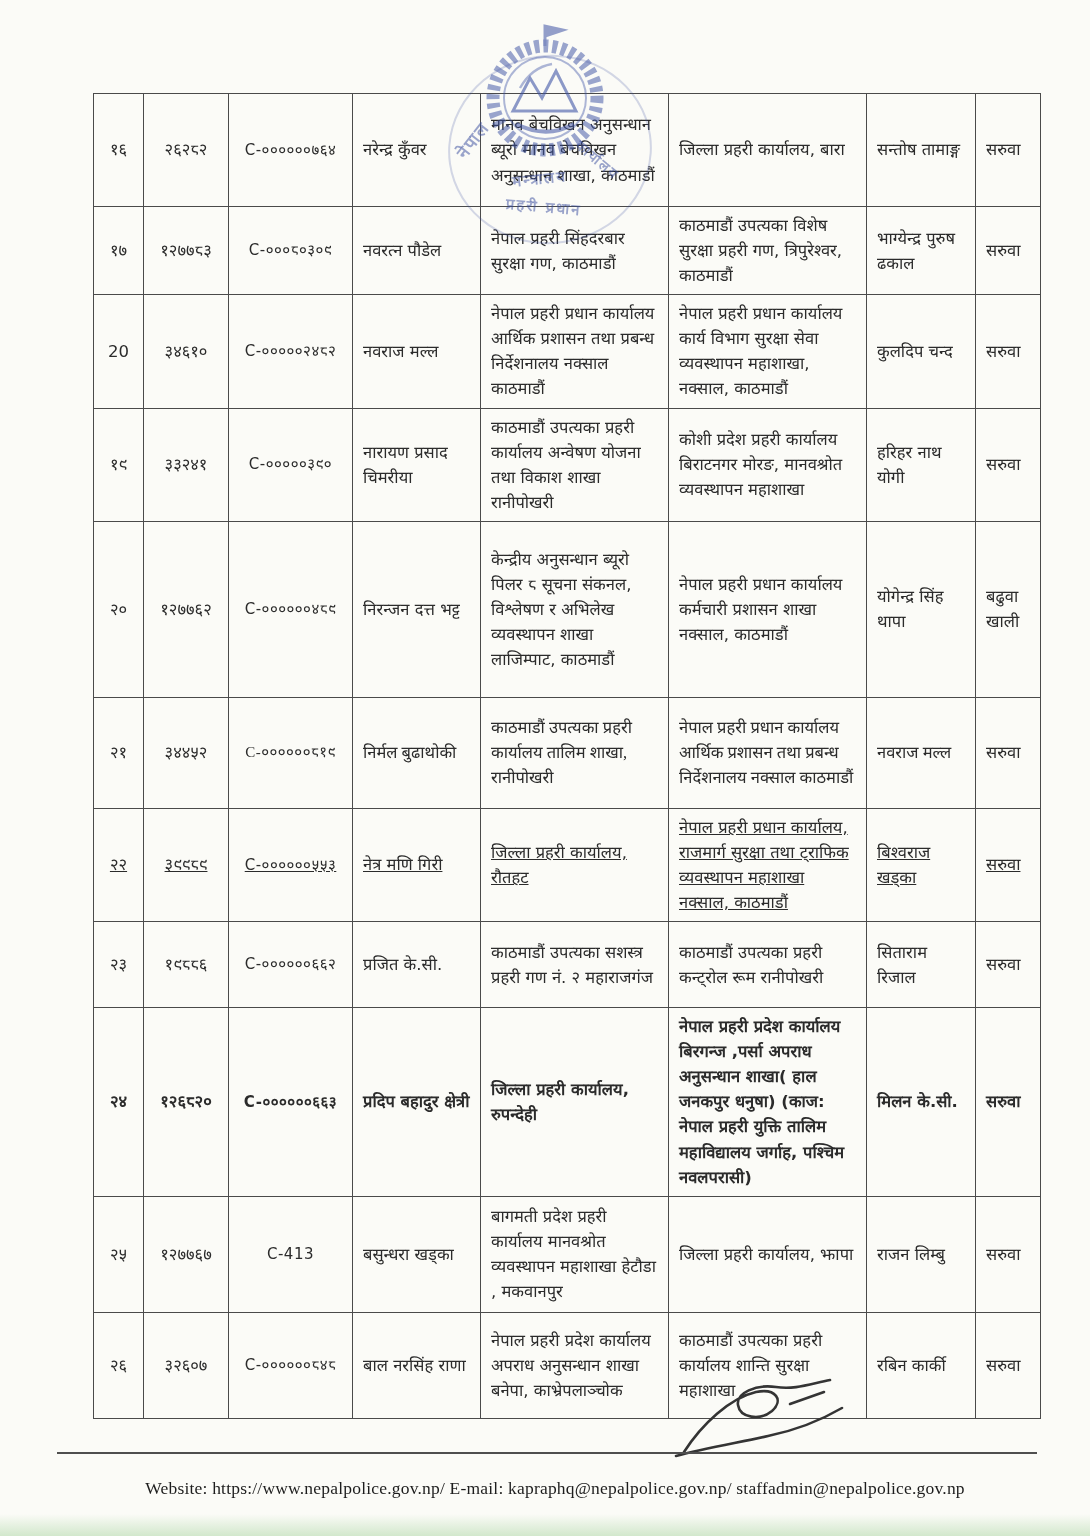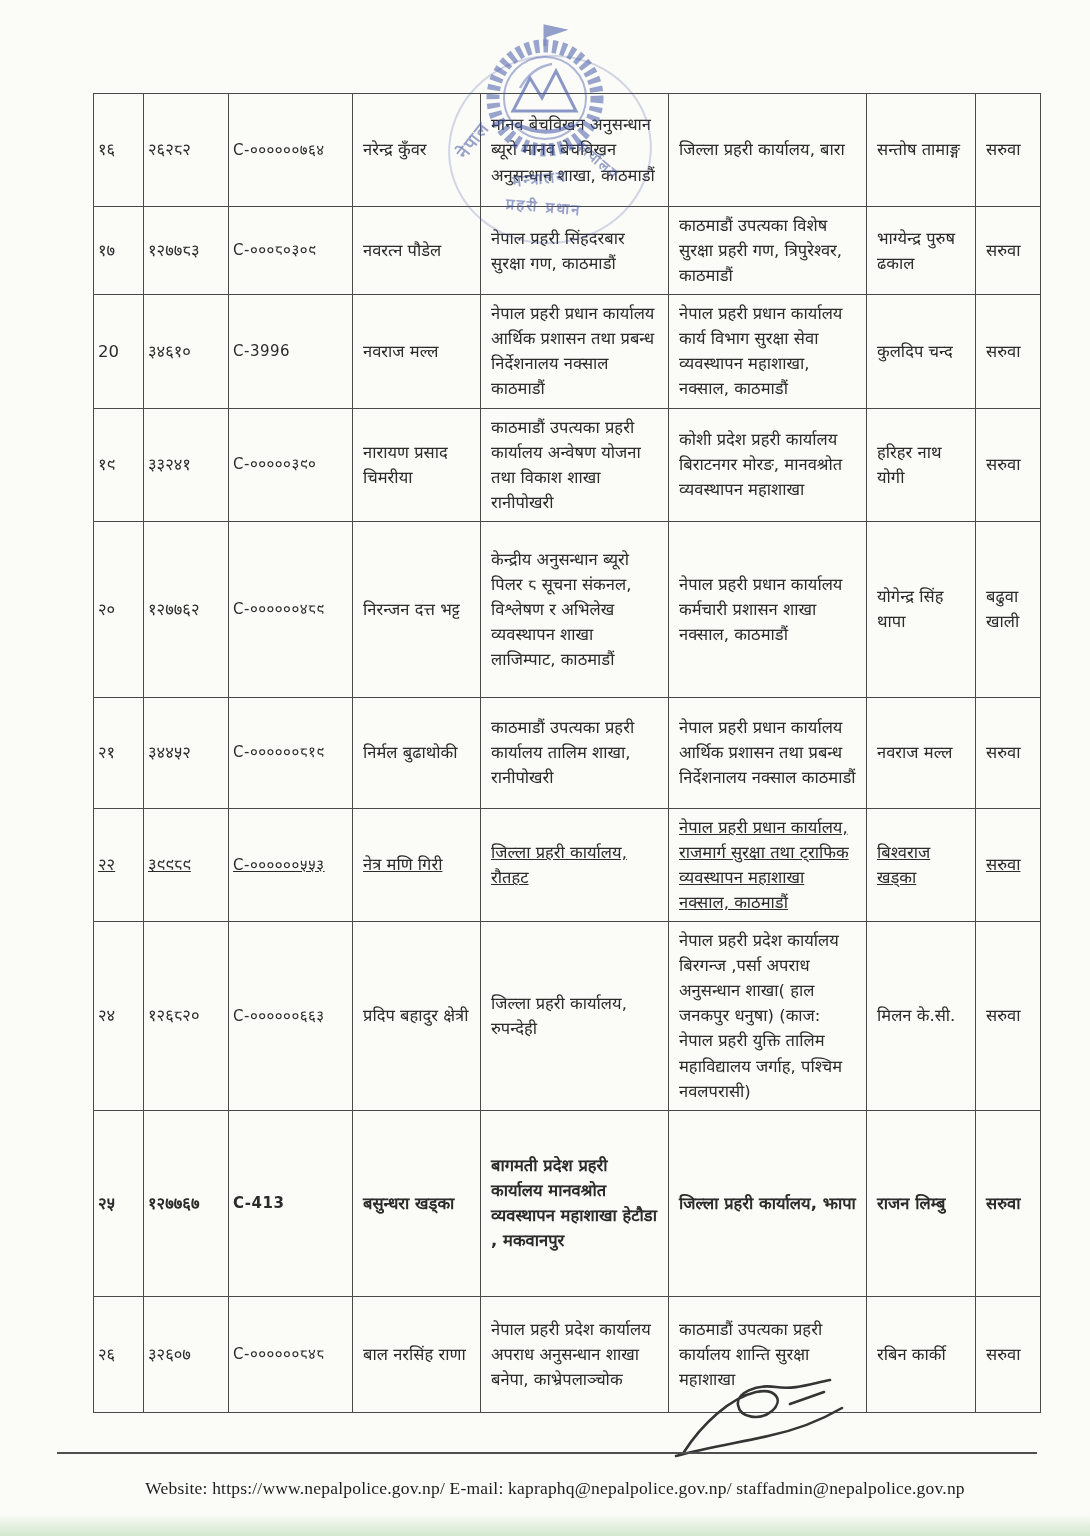--- a/index.html
+++ b/index.html
@@ -18,30 +18,30 @@
   table{border-collapse:collapse;table-layout:fixed;width:947px;}
   td{
     border:1px solid #4a4a4a;
     vertical-align:middle;
     font-size:16.5px;
     line-height:1.52;
     padding:6px 10px;
     word-wrap:break-word;
     color:#2b2b2b;
   }
-  td.c-sn,td.c-code,td.c-cid{padding:6px 4px;}
+  td.c-sn,td.c-code,td.c-cid{text-align:center;padding:6px 4px;}
   td.c-cid{font-size:15px;letter-spacing:.5px;}
   td.c-name,td.c-cur,td.c-new,td.c-rep,td.c-rem{text-align:left;}
   
   #table-body tr:nth-child(1) td{height:100px;}
   #table-body tr:nth-child(2) td{height:73px;}
   #table-body tr:nth-child(3) td{height:93px;}
   #table-body tr:nth-child(4) td{height:98px;}
   #table-body tr:nth-child(5) td{height:163px;}
-  #table-body tr:nth-child(6) td{height:98px;}
+  #table-body tr:nth-child(6) td{height:98px;font-family:Liberation Serif, serif;}
   #table-body tr:nth-child(7) td{height:98px;text-decoration:underline;}
   #table-body tr:nth-child(8) td{height:73px;}
   #table-body tr:nth-child(9) td{height:173px;font-weight:bold;}
   #table-body tr:nth-child(10) td{height:103px;}
   #table-body tr:nth-child(11) td{height:93px;}
 
   
   .emblem{position:absolute;left:468px;top:16px;width:155px;height:150px;opacity:.82;}
   .stamp-ring{
     position:absolute;left:448px;top:55px;width:200px;height:185px;
@@ -110,21 +110,21 @@
       <td class="c-cid">C-०००८०३०९</td>
       <td class="c-name">नवरत्न पौडेल</td>
       <td class="c-cur">नेपाल प्रहरी सिंहदरबार सुरक्षा गण, काठमाडौं</td>
       <td class="c-new">काठमाडौं उपत्यका विशेष सुरक्षा प्रहरी गण, त्रिपुरेश्वर, काठमाडौं</td>
       <td class="c-rep">भाग्येन्द्र पुरुष ढकाल</td>
       <td class="c-rem">सरुवा</td>
     </tr>
           <tr>
       <td class="c-sn">20</td>
       <td class="c-code">३४६१०</td>
-      <td class="c-cid">C-3996</td>
+      <td class="c-cid">C-०००००२४८२</td>
       <td class="c-name">नवराज मल्ल</td>
       <td class="c-cur">नेपाल प्रहरी प्रधान कार्यालय आर्थिक प्रशासन तथा प्रबन्ध निर्देशनालय नक्साल काठमाडौं</td>
       <td class="c-new">नेपाल प्रहरी प्रधान कार्यालय कार्य विभाग सुरक्षा सेवा व्यवस्थापन महाशाखा, नक्साल, काठमाडौं</td>
       <td class="c-rep">कुलदिप चन्द</td>
       <td class="c-rem">सरुवा</td>
     </tr>
           <tr>
       <td class="c-sn">१९</td>
       <td class="c-code">३३२४१</td>
       <td class="c-cid">C-०००००३९०</td>
@@ -155,20 +155,30 @@
       <td class="c-rem">सरुवा</td>
     </tr>
           <tr>
       <td class="c-sn">२२</td>
       <td class="c-code">३९९८९</td>
       <td class="c-cid">C-००००००५५३</td>
       <td class="c-name">नेत्र मणि गिरी</td>
       <td class="c-cur">जिल्ला प्रहरी कार्यालय, रौतहट</td>
       <td class="c-new">नेपाल प्रहरी प्रधान कार्यालय, राजमार्ग सुरक्षा तथा ट्राफिक व्यवस्थापन महाशाखा नक्साल, काठमाडौं</td>
       <td class="c-rep">बिश्वराज खड्का</td>
+      <td class="c-rem">सरुवा</td>
+    </tr>
+          <tr>
+      <td class="c-sn">२३</td>
+      <td class="c-code">१९८८६</td>
+      <td class="c-cid">C-००००००६६२</td>
+      <td class="c-name">प्रजित के.सी.</td>
+      <td class="c-cur">काठमाडौं उपत्यका सशस्त्र प्रहरी गण नं. २ महाराजगंज</td>
+      <td class="c-new">काठमाडौं उपत्यका प्रहरी कन्ट्रोल रूम रानीपोखरी</td>
+      <td class="c-rep">सिताराम रिजाल</td>
       <td class="c-rem">सरुवा</td>
     </tr>
           <tr>
       <td class="c-sn">२४</td>
       <td class="c-code">१२६८२०</td>
       <td class="c-cid">C-००००००६६३</td>
       <td class="c-name">प्रदिप बहादुर क्षेत्री</td>
       <td class="c-cur">जिल्ला प्रहरी कार्यालय, रुपन्देही</td>
       <td class="c-new">नेपाल प्रहरी प्रदेश कार्यालय बिरगन्ज ,पर्सा अपराध अनुसन्धान शाखा( हाल जनकपुर धनुषा) (काज: नेपाल प्रहरी युक्ति तालिम महाविद्यालय जर्गाह, पश्चिम नवलपरासी)</td>
       <td class="c-rep">मिलन के.सी.</td>

